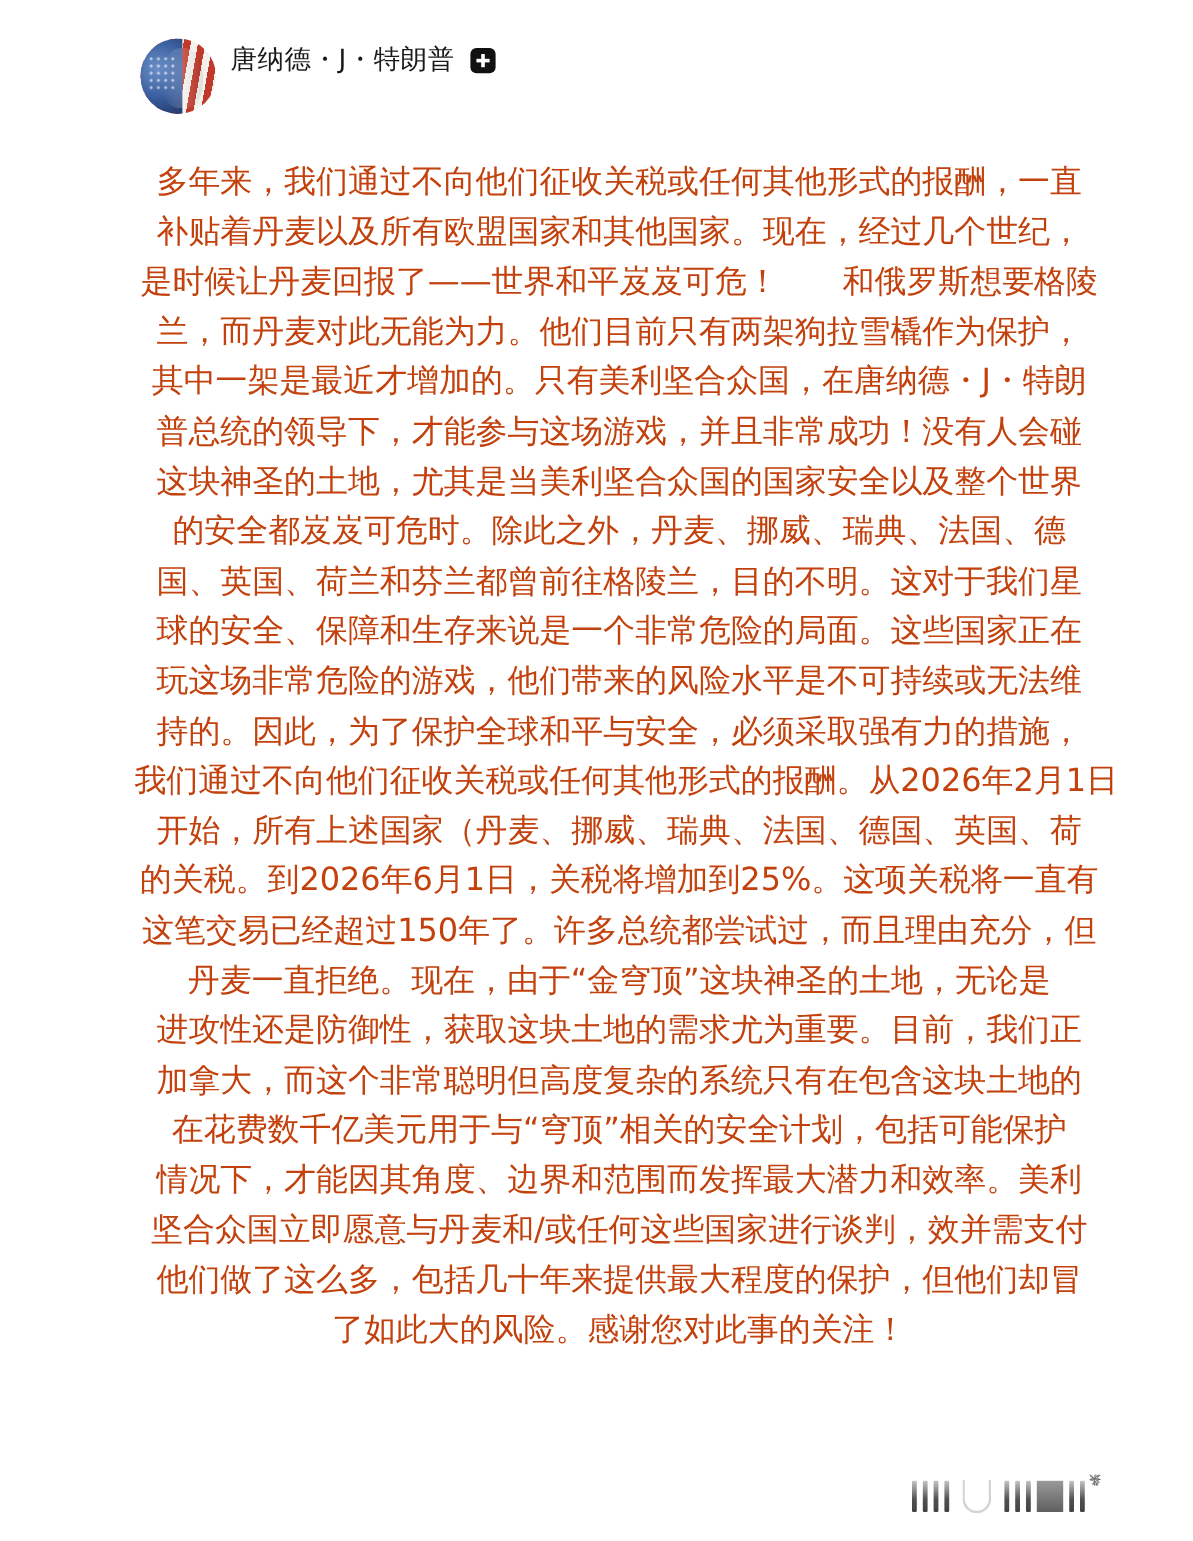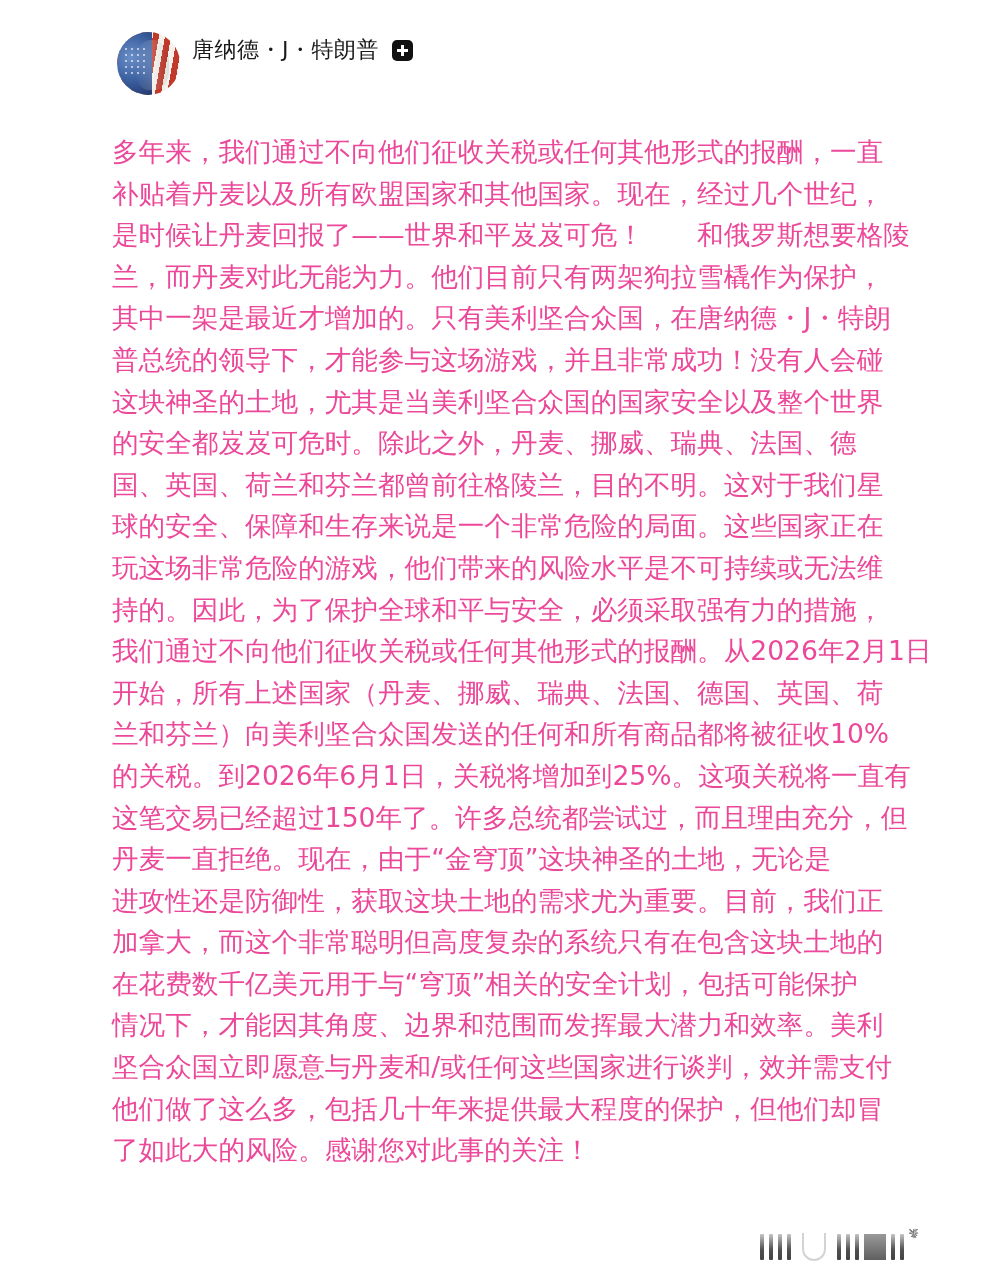--- a/index.html
+++ b/index.html
@@ -106,21 +106,22 @@
       left: 112px;
       top: 131px;
       width: 808px;
     }
     .line {
       font-size: 26.6px;
       line-height: 41.6px;
       height: 41.6px;
       white-space: nowrap;
       letter-spacing: 0px;
-      color: #ec4899;
+      color: #c2410c;
+      text-align: center;
     }
     .watermark {
       position: absolute;
       left: 760px;
       top: 1232px;
       width: 220px;
       height: 30px;
       display: flex;
       align-items: center;
       gap: 5px;
@@ -176,21 +177,20 @@
   <div class="line">其中一架是最近才增加的。只有美利坚合众国，在唐纳德・J・特朗</div>
   <div class="line">普总统的领导下，才能参与这场游戏，并且非常成功！没有人会碰</div>
   <div class="line">这块神圣的土地，尤其是当美利坚合众国的国家安全以及整个世界</div>
   <div class="line">的安全都岌岌可危时。除此之外，丹麦、挪威、瑞典、法国、德</div>
   <div class="line">国、英国、荷兰和芬兰都曾前往格陵兰，目的不明。这对于我们星</div>
   <div class="line">球的安全、保障和生存来说是一个非常危险的局面。这些国家正在</div>
   <div class="line">玩这场非常危险的游戏，他们带来的风险水平是不可持续或无法维</div>
   <div class="line">持的。因此，为了保护全球和平与安全，必须采取强有力的措施，</div>
   <div class="line">我们通过不向他们征收关税或任何其他形式的报酬。从2026年2月1日</div>
   <div class="line">开始，所有上述国家（丹麦、挪威、瑞典、法国、德国、英国、荷</div>
-  <div class="line">兰和芬兰）向美利坚合众国发送的任何和所有商品都将被征收10%</div>
   <div class="line">的关税。到2026年6月1日，关税将增加到25%。这项关税将一直有</div>
   <div class="line">这笔交易已经超过150年了。许多总统都尝试过，而且理由充分，但</div>
   <div class="line">丹麦一直拒绝。现在，由于“金穹顶”这块神圣的土地，无论是</div>
   <div class="line">进攻性还是防御性，获取这块土地的需求尤为重要。目前，我们正</div>
   <div class="line">加拿大，而这个非常聪明但高度复杂的系统只有在包含这块土地的</div>
   <div class="line">在花费数千亿美元用于与“穹顶”相关的安全计划，包括可能保护</div>
   <div class="line">情况下，才能因其角度、边界和范围而发挥最大潜力和效率。美利</div>
   <div class="line">坚合众国立即愿意与丹麦和/或任何这些国家进行谈判，效并需支付</div>
   <div class="line">他们做了这么多，包括几十年来提供最大程度的保护，但他们却冒</div>
   <div class="line">了如此大的风险。感谢您对此事的关注！</div>

